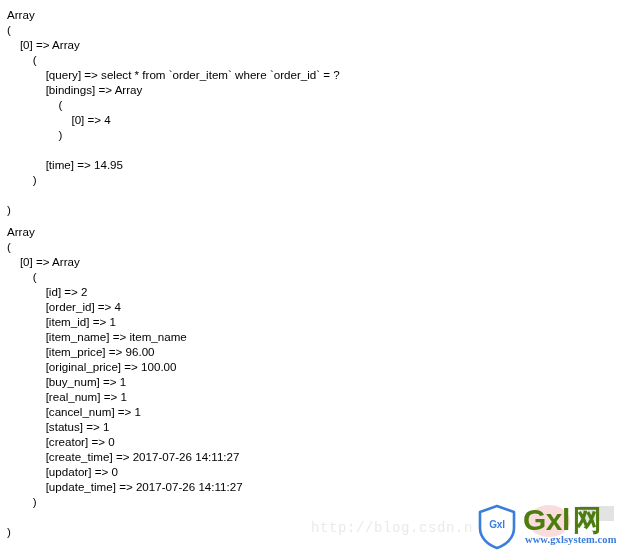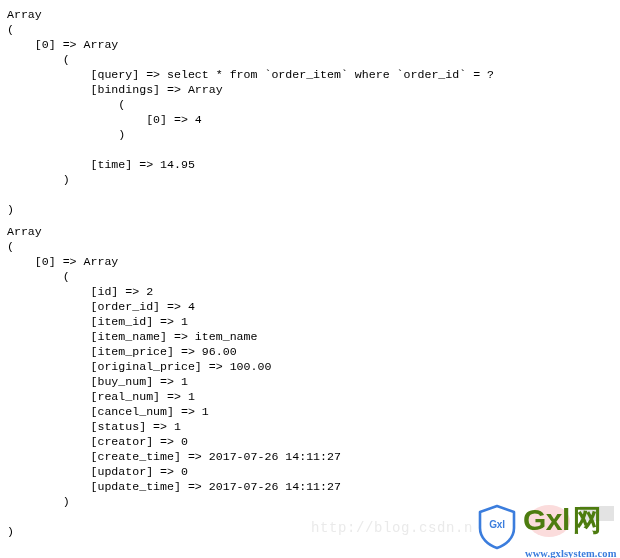--- a/index.html
+++ b/index.html
@@ -20,21 +20,21 @@
     position: absolute;
     left: 0;
     top: 0;
     width: 620px;
     height: 558px;
   }
 
   pre.dump {
     margin: 0;
     padding: 7px 0 0 7px;
-    font-family: Liberation Mono, monospace;
+    font-family: Liberation Sans, sans-serif;
     font-size: 11.6px;
     line-height: 15px;
     color: #000000;
     white-space: pre;
     letter-spacing: 0px;
     font-variant-ligatures: none;
     -webkit-font-smoothing: none;
   }
 
   
@@ -121,21 +121,21 @@
   }
   .wm-brand .cjk {
     font-family: "DejaVu Sans", sans-serif;
     font-size: 29px;
     margin-left: 3px;
   }
 
   .wm-site {
     position: absolute;
     left: 49px;
-    top: 45px;
+    top: 31px;
     font-family: "Liberation Serif", serif;
     font-size: 10.5px;
     font-weight: bold;
     color: #3b7ddd;
     letter-spacing: 0.1px;
     white-space: nowrap;
   }
 </style>
 </head>
 <body>

